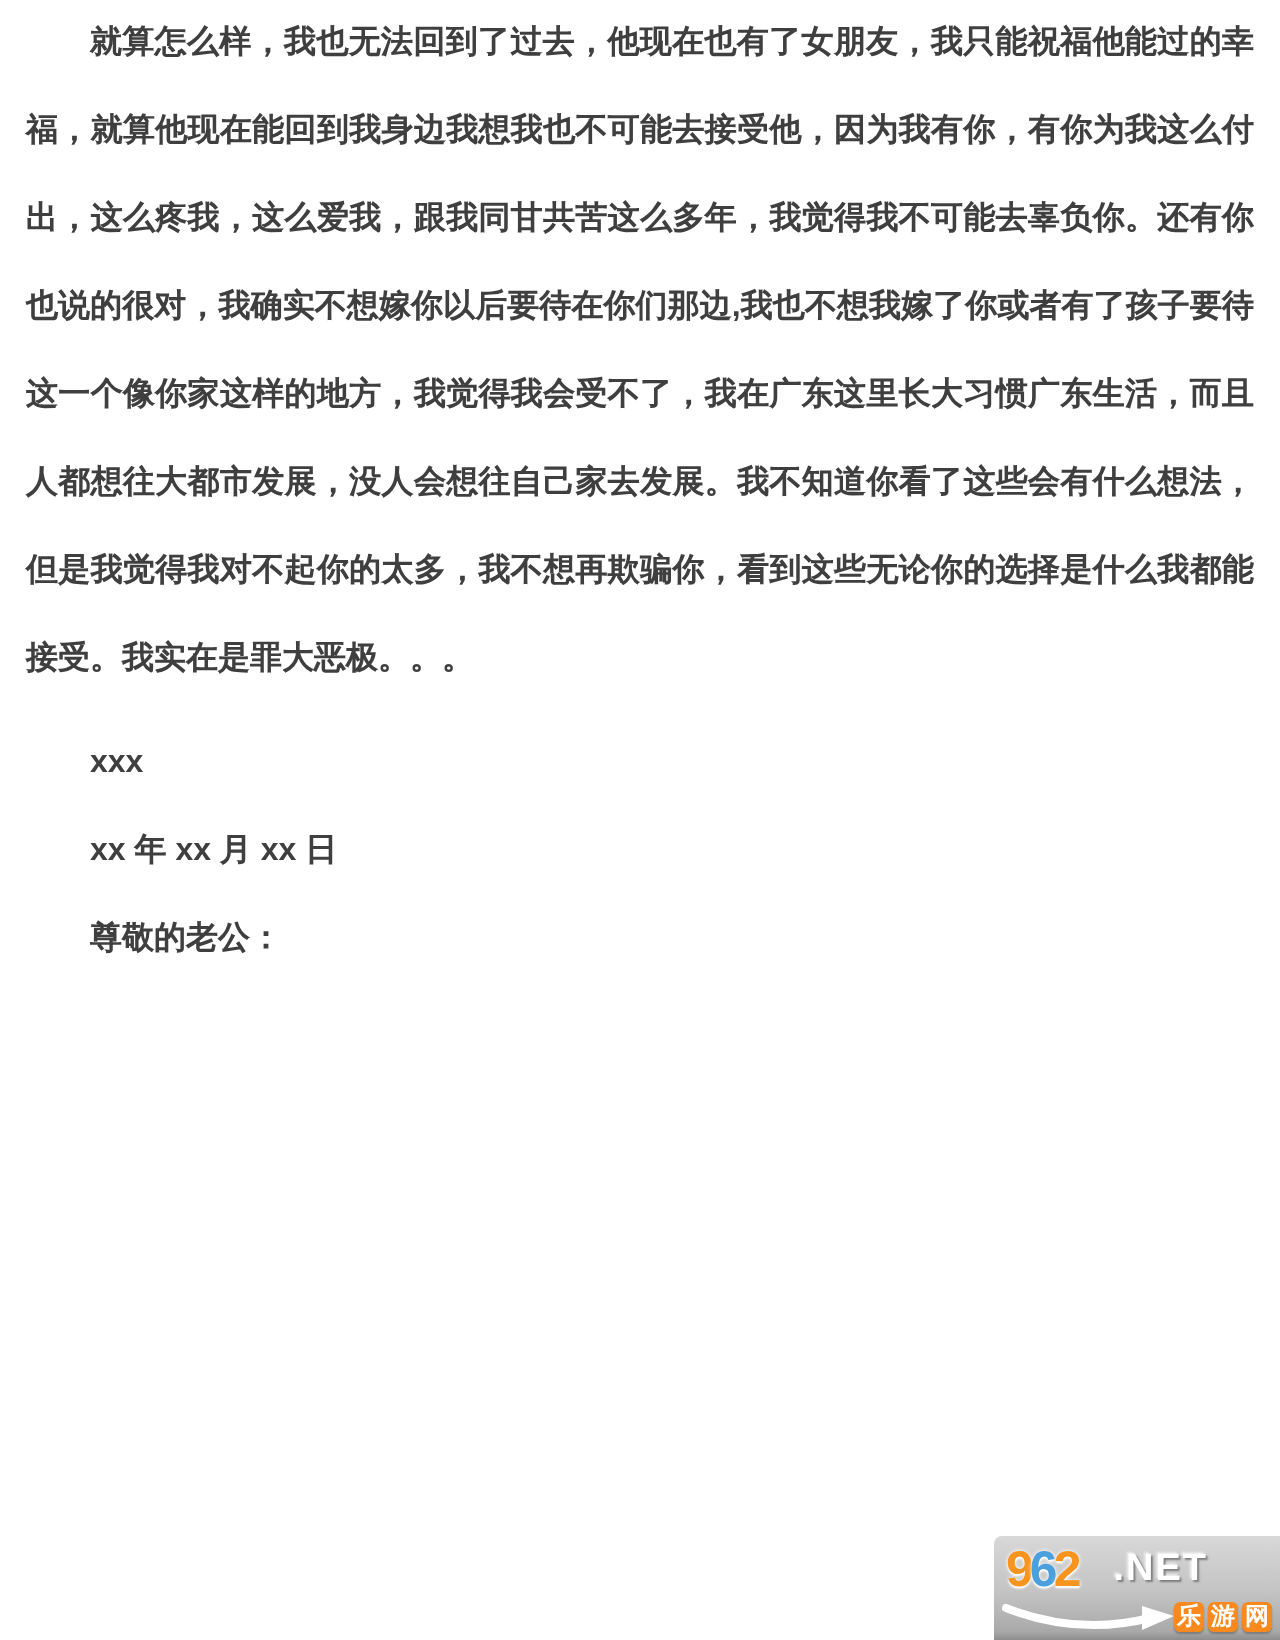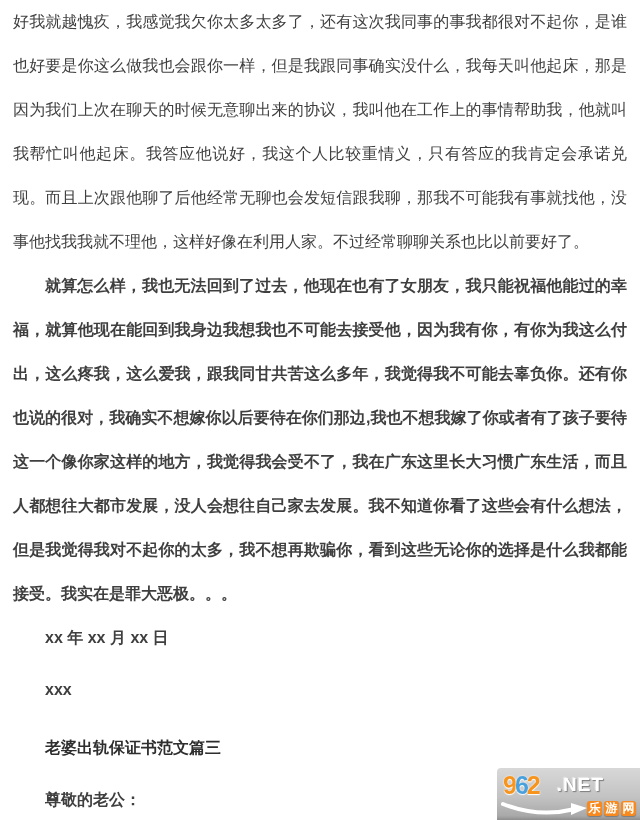--- a/index.html
+++ b/index.html
@@ -100,29 +100,27 @@
     font-weight: bold;
     line-height: 15px;
     text-align: center;
     box-shadow: 0 1px 1px rgba(0,0,0,0.25);
   }
 </style>
 </head>
 <body>
 
 <main class="article">
-  <p>好我就越愧疚，我感觉我欠你太多太多了，还有这次我同事的事我都很对不起你，是谁也好要是你这么做我也会跟你一样，但是我跟同事确实没什么，我每天叫他起床，那是因为我们上次在聊天的时候无意聊出来的协议，我叫他在工作上的事情帮助我，他就叫我帮忙叫他起床。我答应他说好，我这个人比较重情义，只有答应的我肯定会承诺兑现。而且上次跟他聊了后他经常无聊也会发短信跟我聊，那我不可能我有事就找他，没事他找我我就不理他，这样好像在利用人家。不过经常聊聊关系也比以前要好了。</p>
 
   <p class="indent">就算怎么样，我也无法回到了过去，他现在也有了女朋友，我只能祝福他能过的幸福，就算他现在能回到我身边我想我也不可能去接受他，因为我有你，有你为我这么付出，这么疼我，这么爱我，跟我同甘共苦这么多年，我觉得我不可能去辜负你。还有你也说的很对，我确实不想嫁你以后要待在你们那边,我也不想我嫁了你或者有了孩子要待这一个像你家这样的地方，我觉得我会受不了，我在广东这里长大习惯广东生活，而且人都想往大都市发展，没人会想往自己家去发展。我不知道你看了这些会有什么想法，但是我觉得我对不起你的太多，我不想再欺骗你，看到这些无论你的选择是什么我都能接受。我实在是罪大恶极。。。</p>
 
+  <p class="indent sig-name">xxx</p>
+
   <p class="indent">xx 年 xx 月 xx 日</p>
 
-  <p class="indent sig-name">xxx</p>
-
-  <h3 class="section-heading">老婆出轨保证书范文篇三</h3>
 
   <p class="indent">尊敬的老公：</p>
 
 </main>
 
 <div class="watermark">
   <div class="wm-row-top">
     <span class="wm-digits"><span class="d-orange">9</span><span class="d-blue">6</span><span class="d-orange">2</span></span><span class="wm-tld">.NET</span>
   </div>
 

